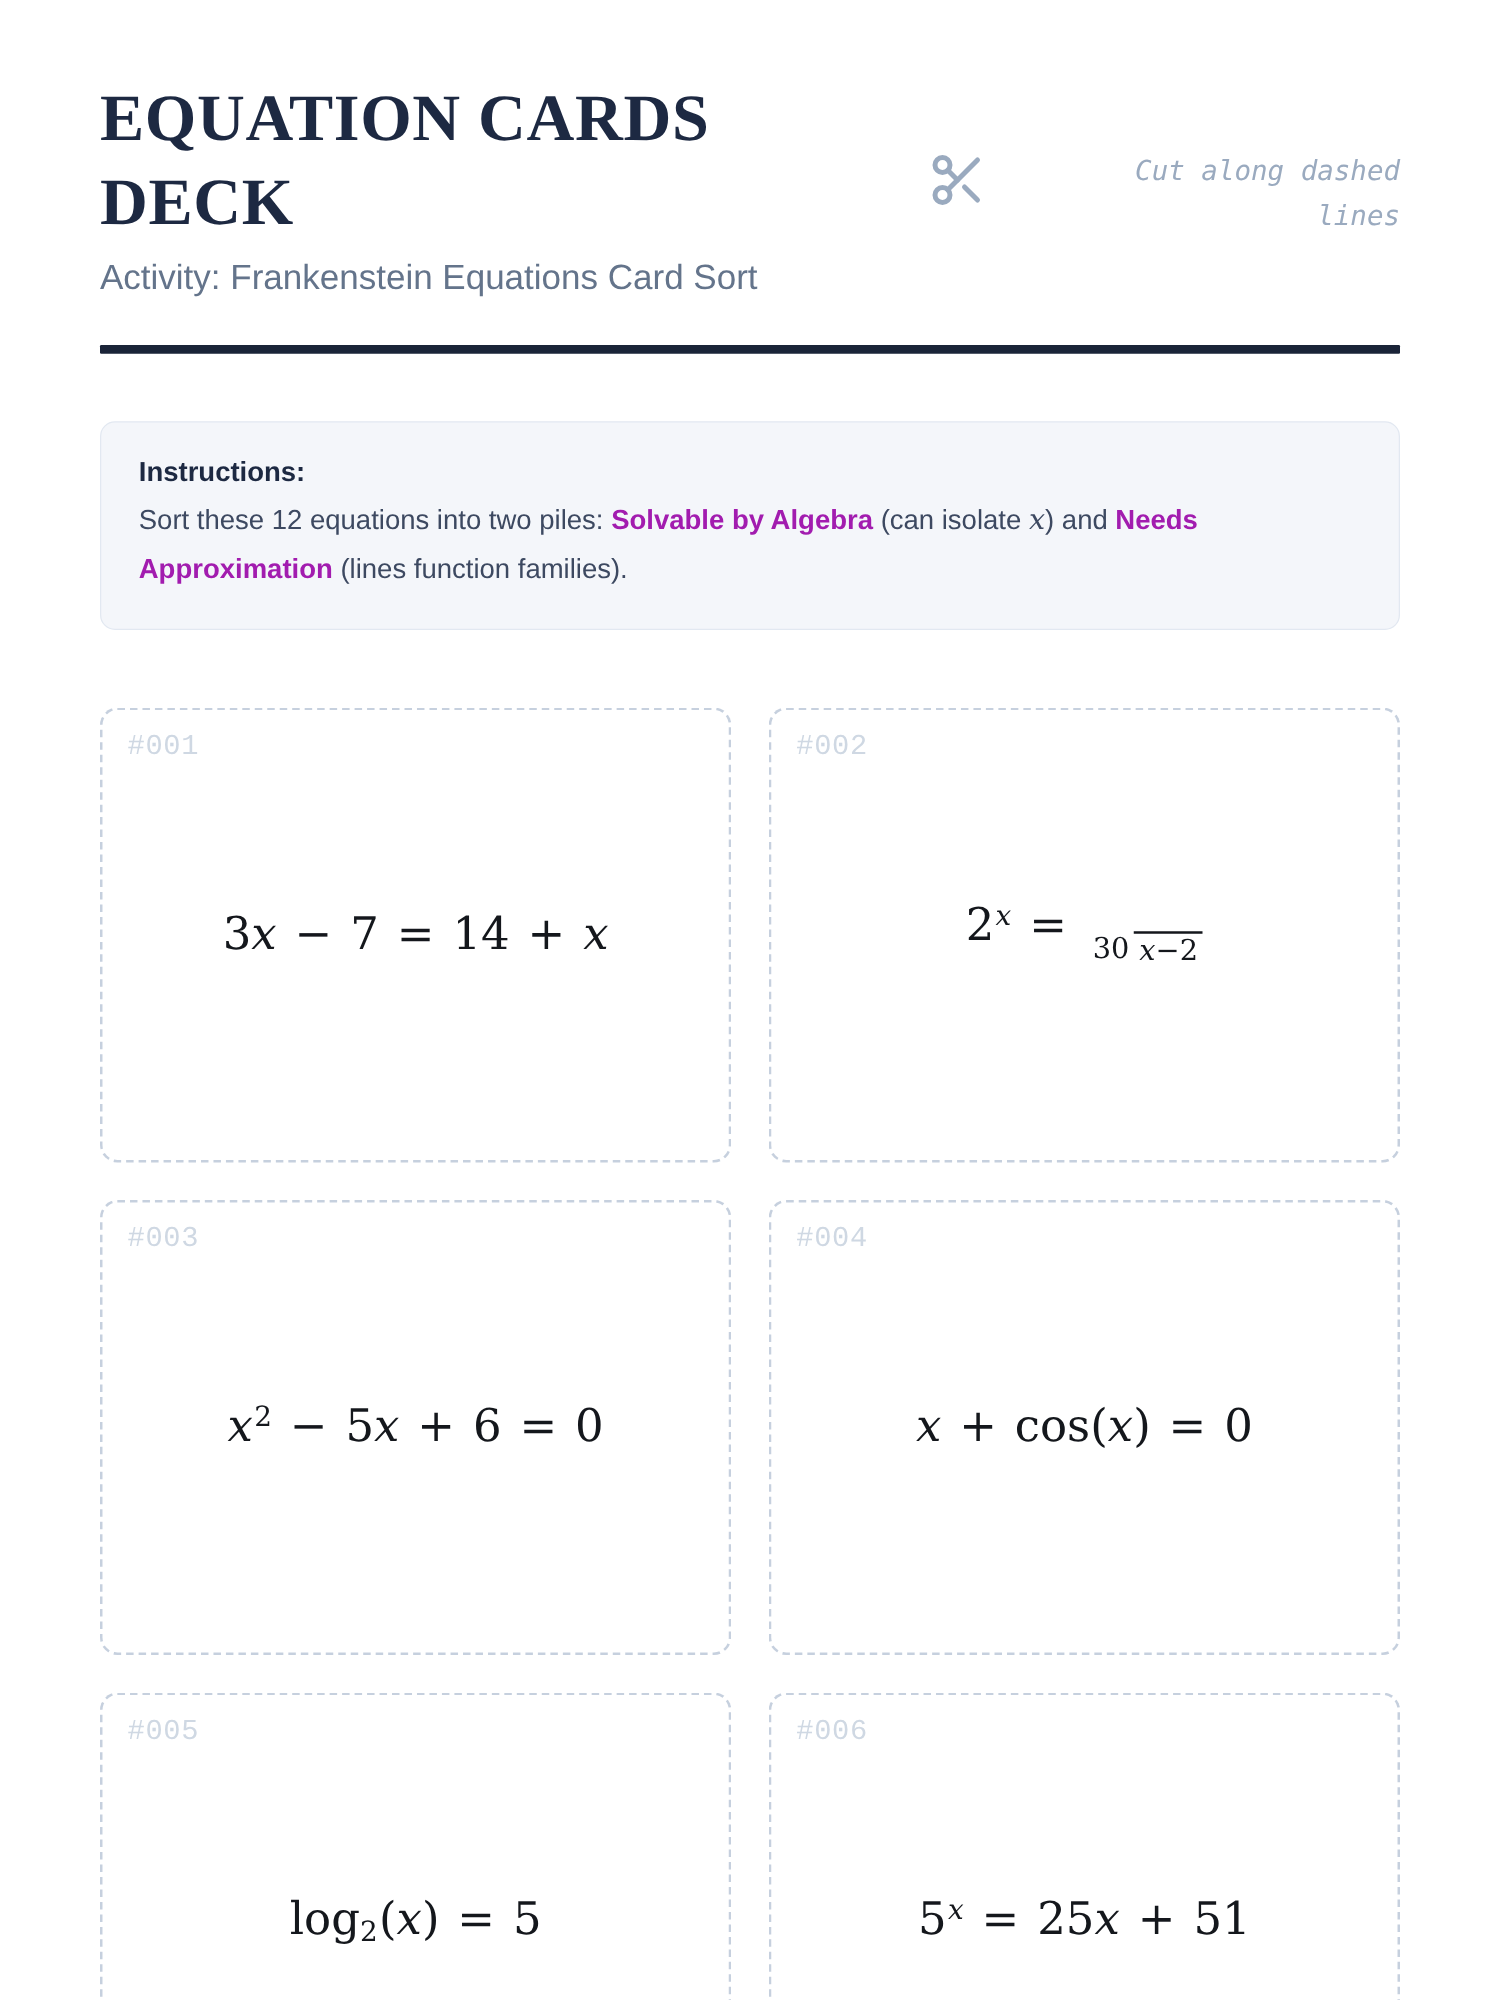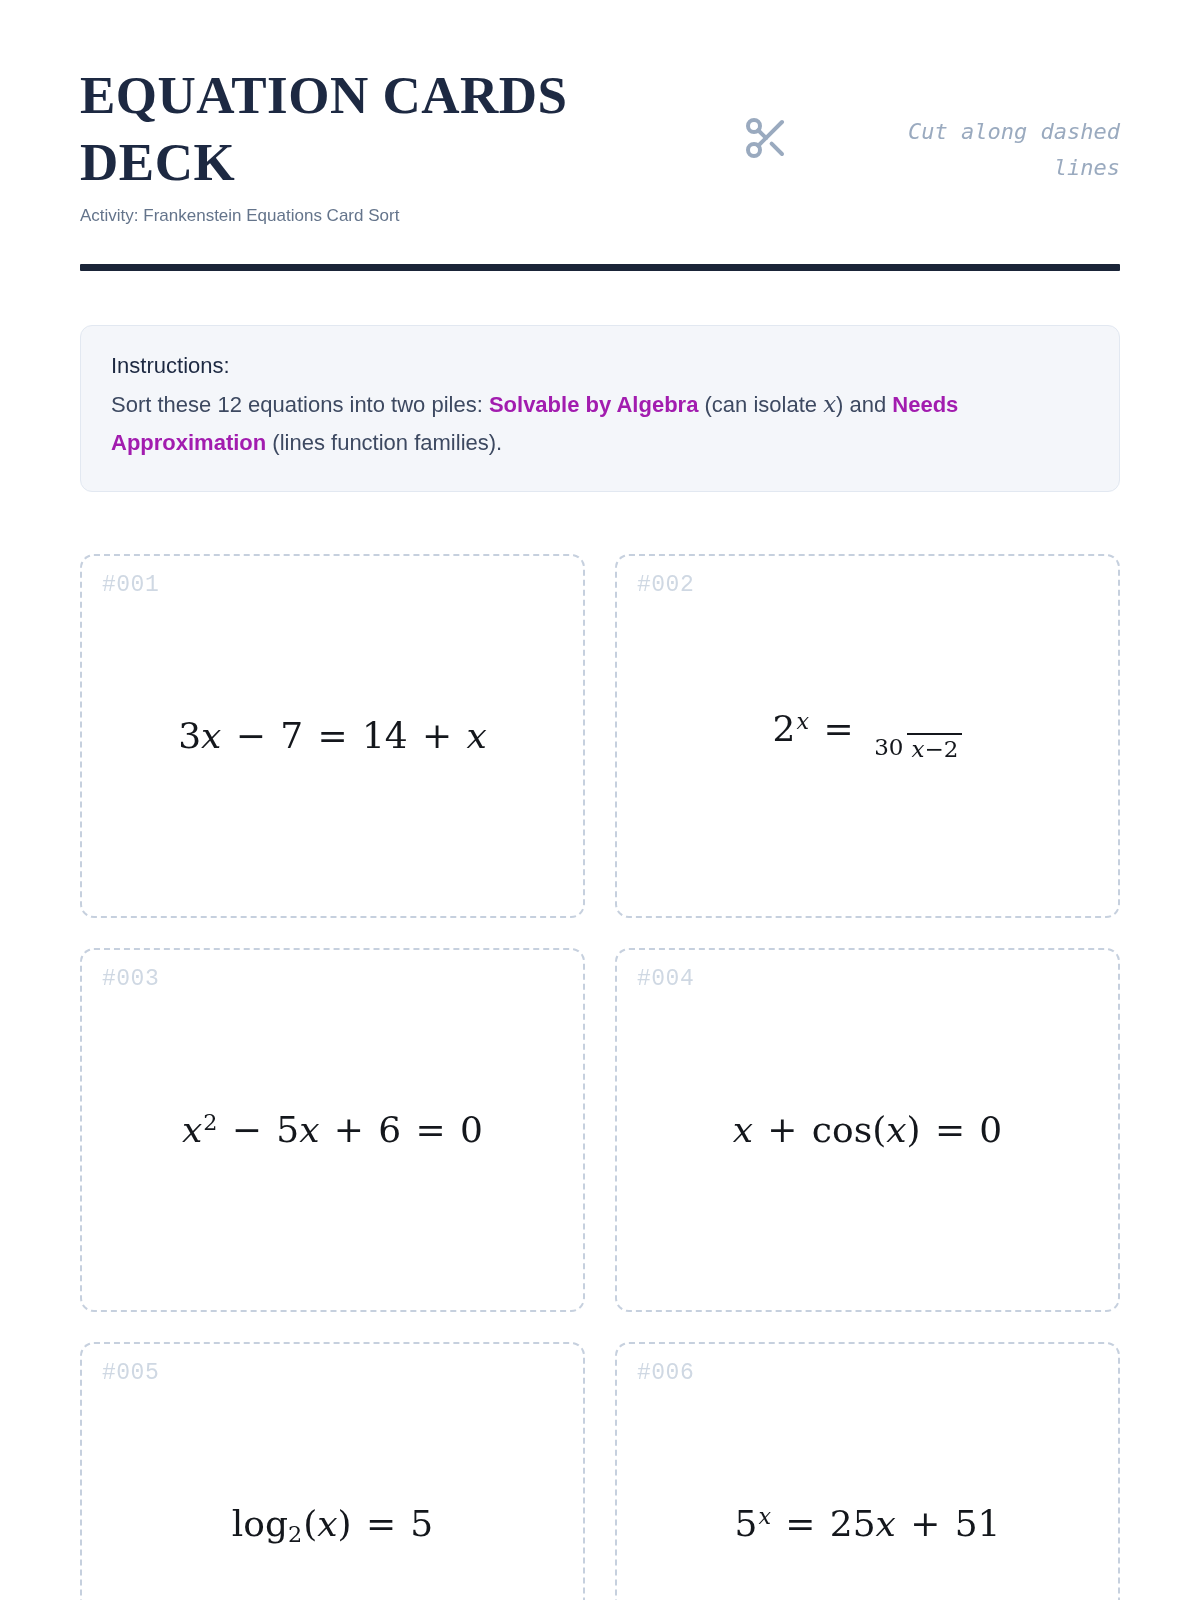--- a/index.html
+++ b/index.html
@@ -23,21 +23,21 @@
   .header{display:flex;justify-content:space-between;align-items:center;}
   .title-block{max-width:640px;}
   h1.title{
     font-family:"Liberation Serif", serif;
     font-weight:700;
     font-size:53px;
     line-height:1.26;
     color:var(--navy);
     letter-spacing:0.5px;
   }
-  .subtitle{margin-top:10px;font-size:17px;color:var(--slate);}
+  .subtitle{margin-top:10px;font-size:28px;color:var(--slate);}
   .cut-group{display:flex;align-items:flex-start;gap:92px;padding-top:12px;}
   .scissors{width:48px;height:48px;color:var(--cut);flex:0 0 auto;}
   .cut-note{
     font-family:"DejaVu Sans Mono", monospace;
     font-style:italic;
     font-size:22px;
     line-height:1.62;
     color:var(--cut);
     text-align:right;
     max-width:238px;
@@ -47,21 +47,21 @@
   .rule{margin-top:38px;height:7px;background:var(--rule);border-radius:1px;}
 
   
   .instructions{
     margin-top:54px;
     background:var(--instr-bg);
     border:1.5px solid var(--instr-border);
     border-radius:12px;
     padding:27px 30px 29px 30px;
   }
-  .instr-heading{font-size:22px;font-weight:400;color:var(--navy);margin-bottom:6px;}
+  .instr-heading{font-size:22px;font-weight:700;color:var(--navy);margin-bottom:6px;}
   .instr-body{font-size:22px;line-height:1.72;color:var(--instr-text);}
   .instr-body .seg-b{font-weight:700;color:#a21caf;}
   .instr-body .seg-x{font-family:"DejaVu Serif", serif;font-style:italic;font-size:1.04em;}
 
   
   .cards{margin-top:62px;display:grid;grid-template-columns:1fr 1fr;gap:30px;}
   .card{
     position:relative;
     height:364px;
     border:2px dashed var(--card-border);

